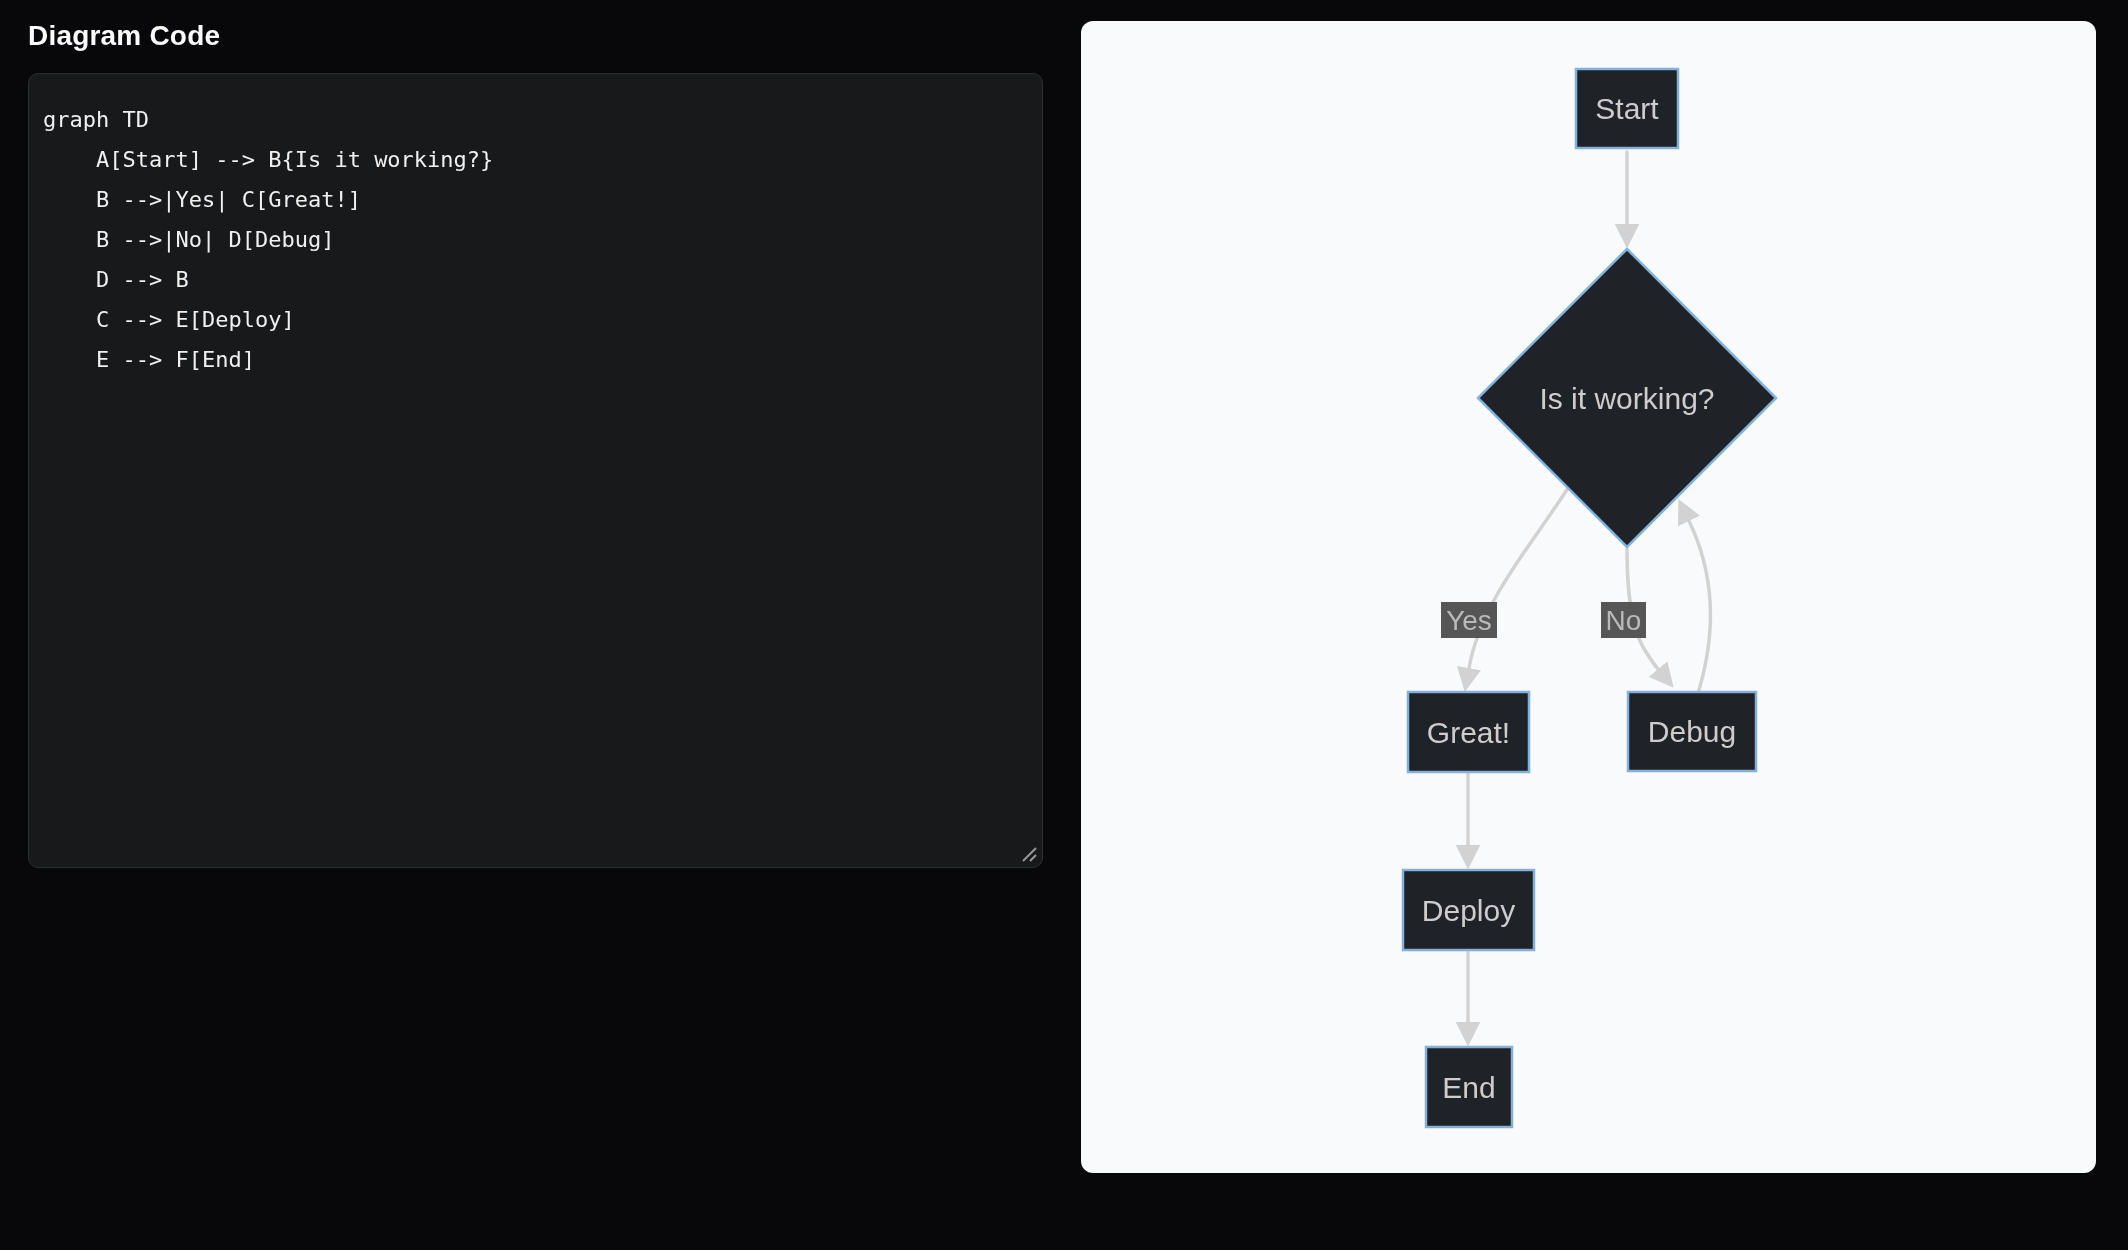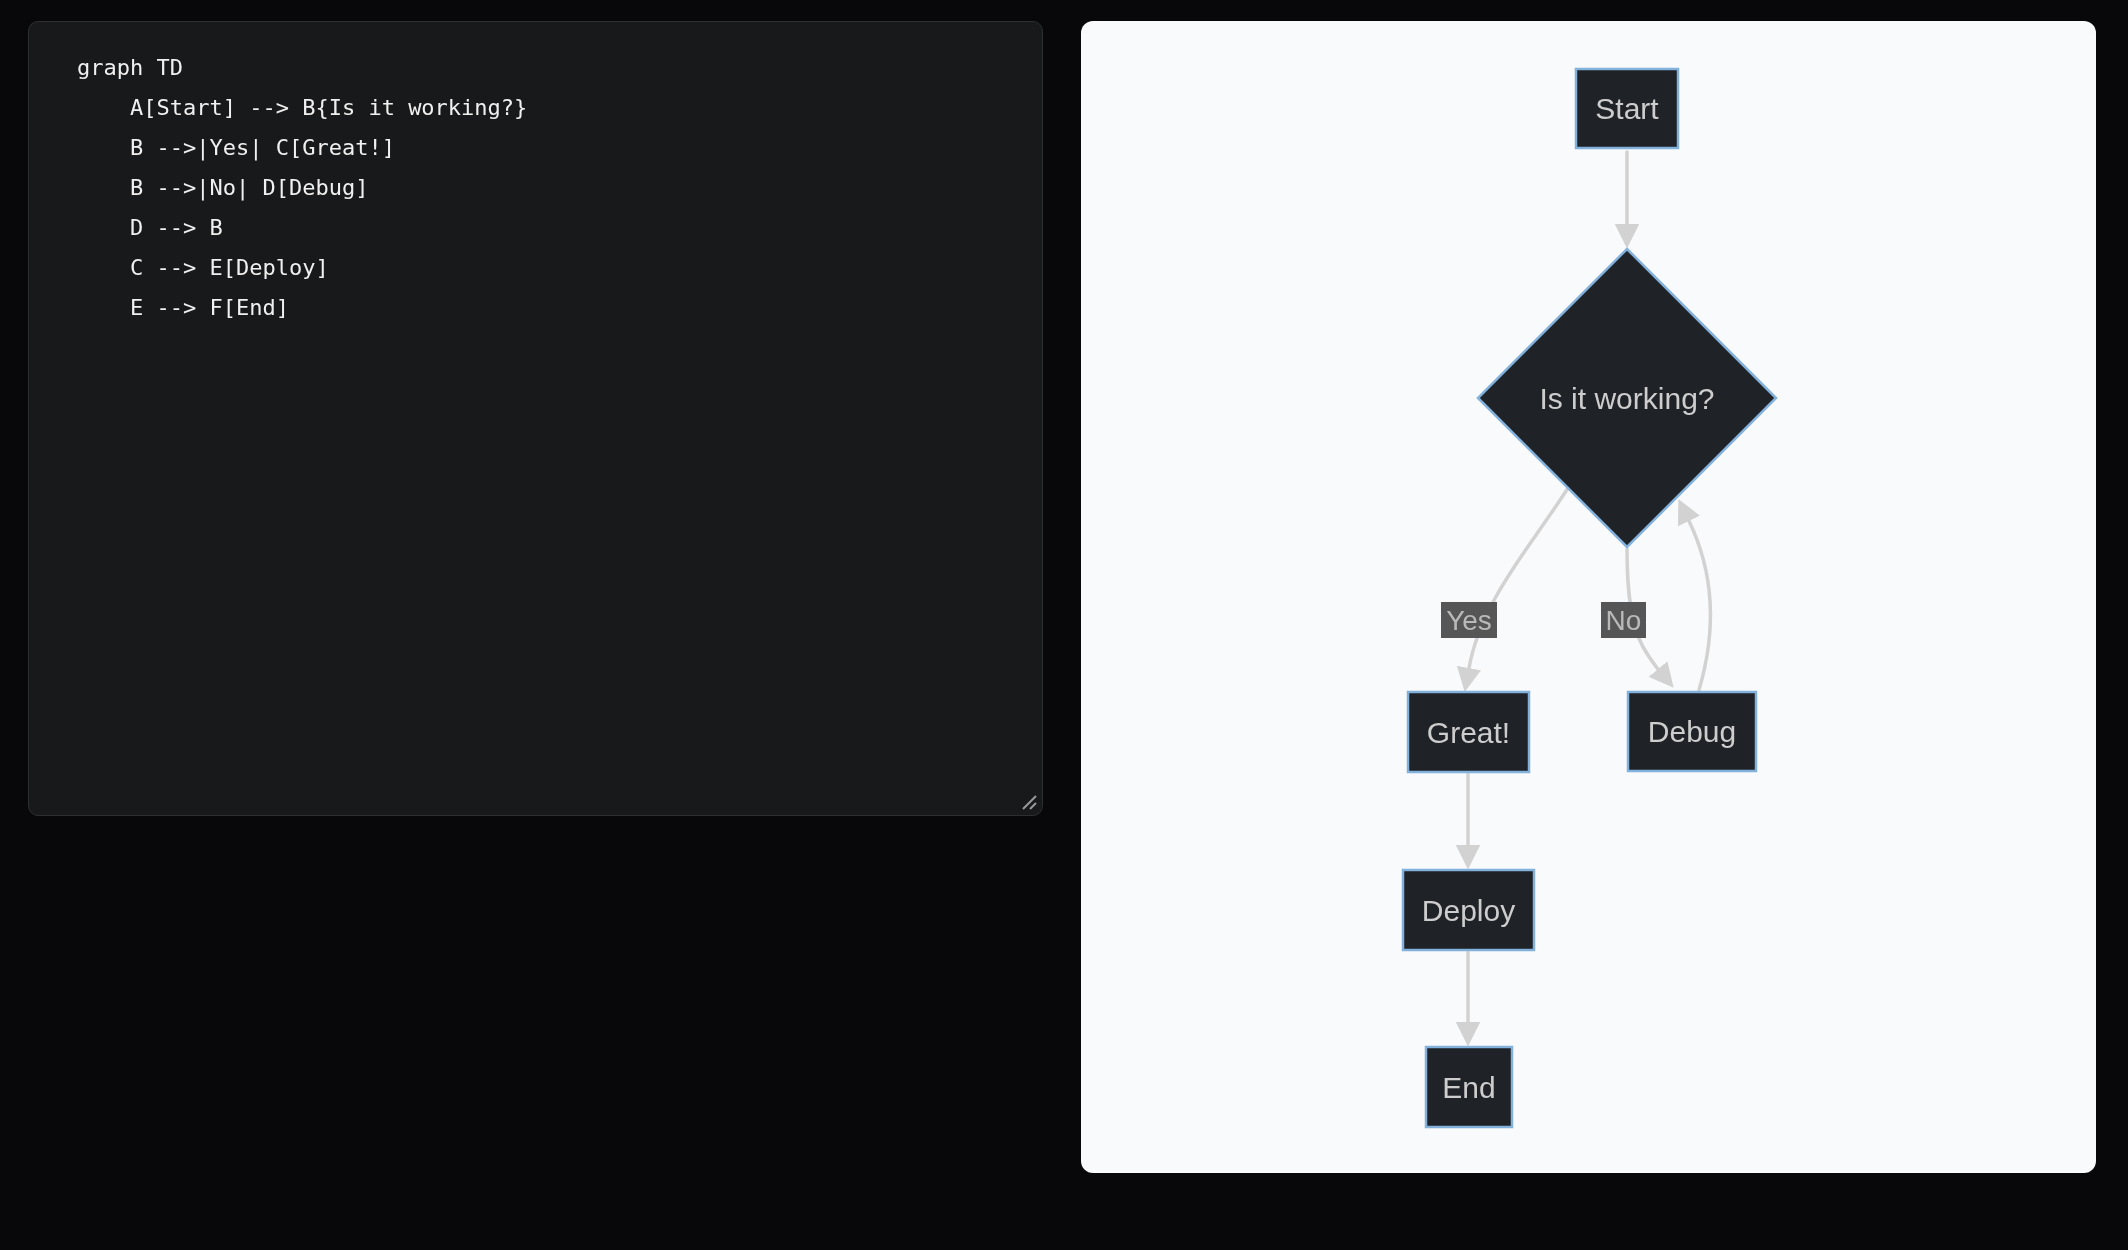--- a/index.html
+++ b/index.html
@@ -33,21 +33,21 @@
     display: block;
     width: 1015px;
     height: 795px;
     background: #18191b;
     border: 1px solid #2d2e31;
     border-radius: 10px;
     color: #f0f0f0;
     font-family: "DejaVu Sans Mono", monospace;
     font-size: 22px;
     line-height: 40px;
-    padding: 26px 48px;
+    padding: 26px 14px;
     resize: none;
     outline: none;
     white-space: pre;
     overflow: auto;
   }
   .resize-handle {
     position: absolute;
     right: 5px;
     bottom: 5px;
     pointer-events: auto;
@@ -66,20 +66,21 @@
     height: 1152px;
     font-family: "Liberation Sans", sans-serif;
   }
 </style>
 </head>
 <body>
 
 <div class="layout">
 
   <section class="column">
+    <h2 class="panel-title">Diagram Code</h2>
     <div class="editor-wrap">
       <textarea class="code-editor" spellcheck="false" style="">graph TD
     A[Start] --&gt; B{Is it working?}
     B --&gt;|Yes| C[Great!]
     B --&gt;|No| D[Debug]
     D --&gt; B
     C --&gt; E[Deploy]
     E --&gt; F[End]</textarea>
       <svg class="resize-handle" width="22" height="22" viewBox="0 0 22 22">
         <line x1="20" y1="7" x2="7" y2="20" stroke="#9a9a9a" stroke-width="2"></line>

